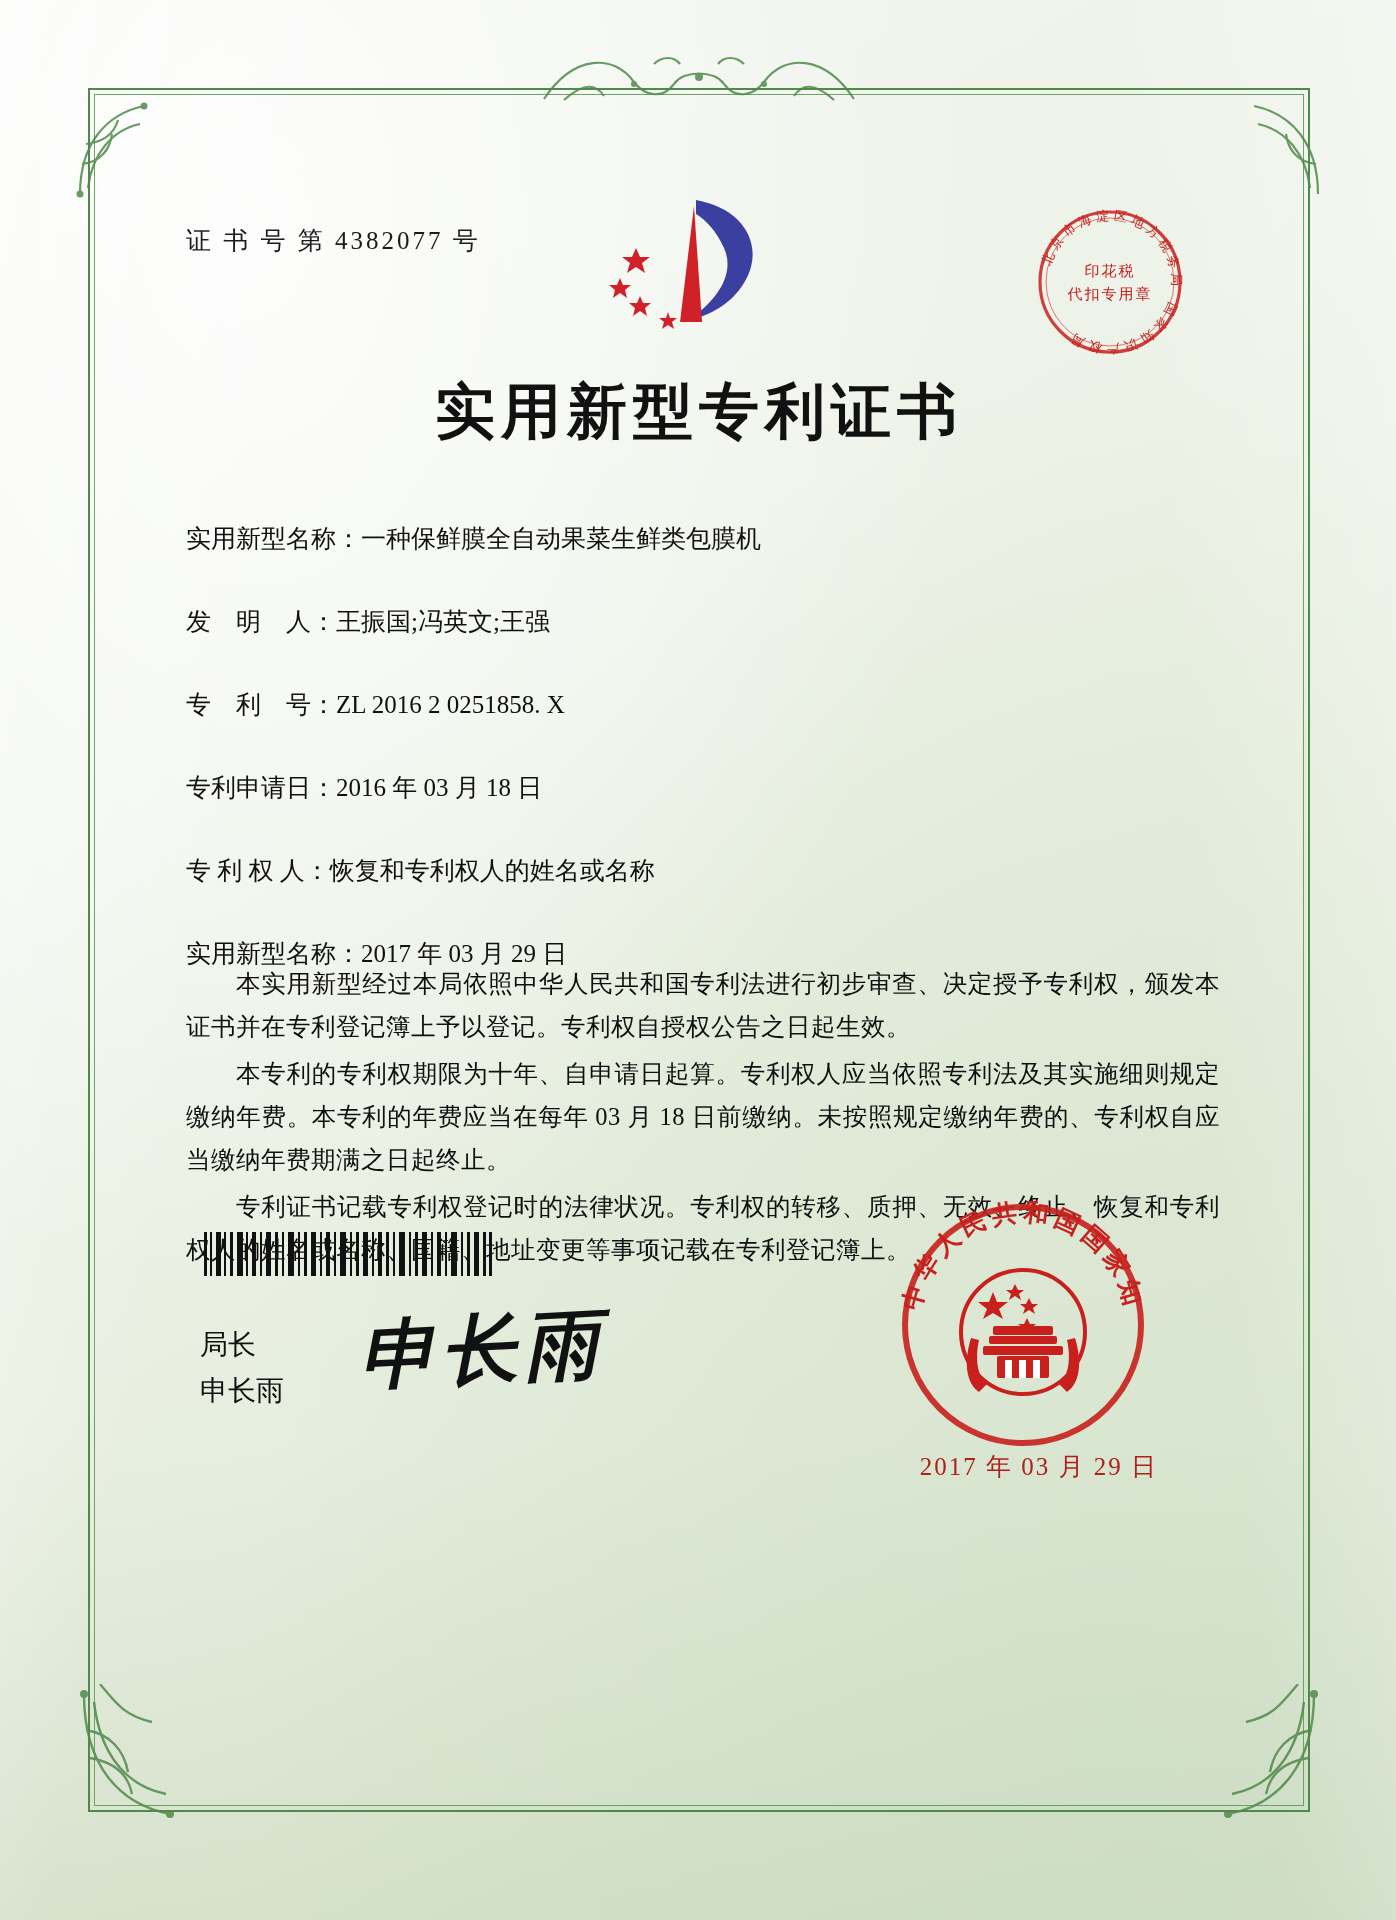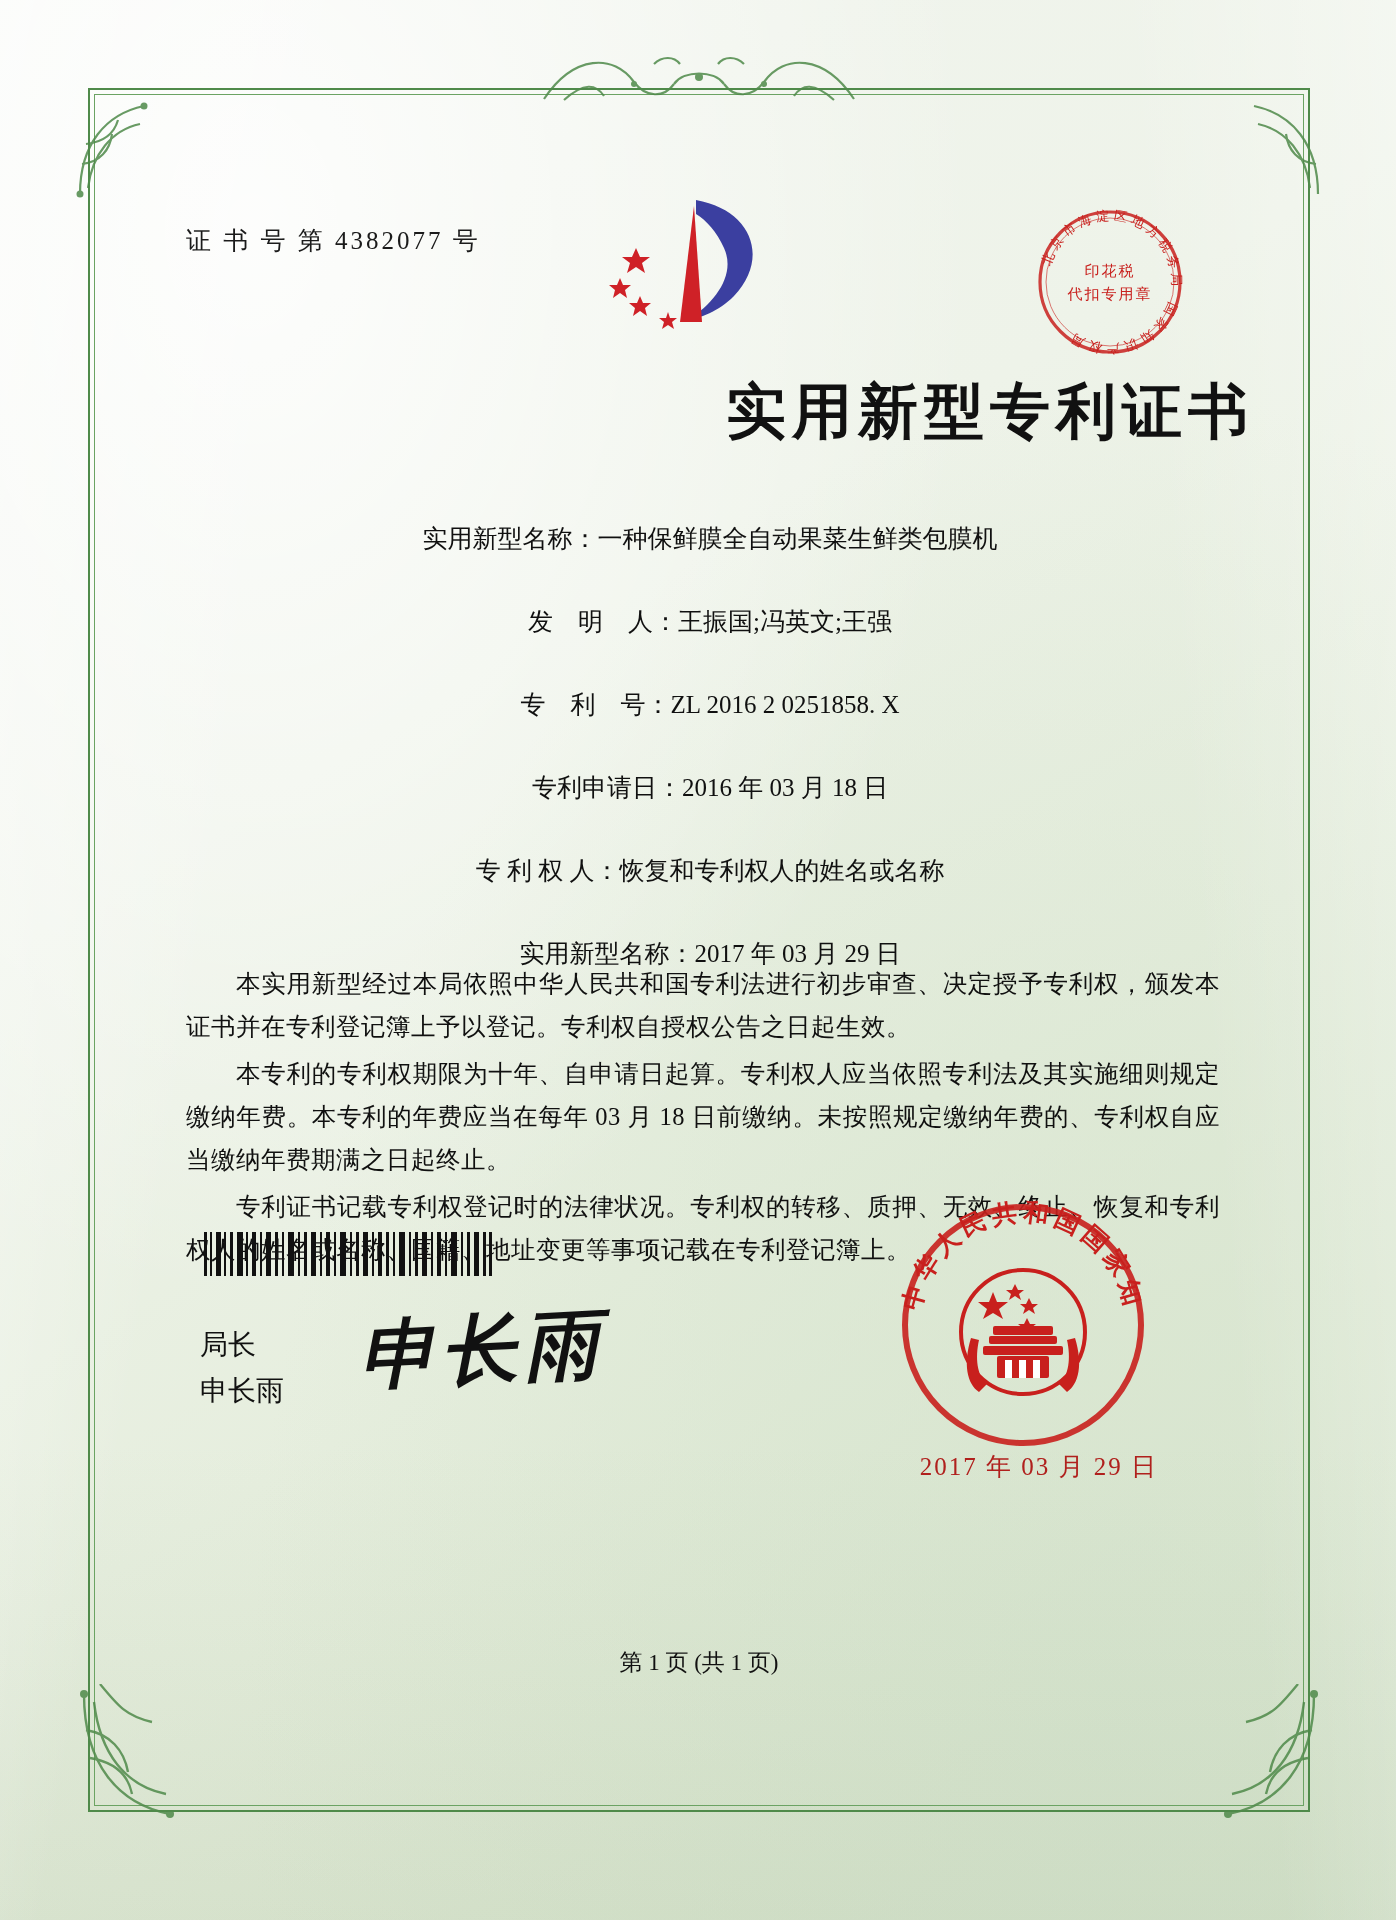--- a/index.html
+++ b/index.html
@@ -48,29 +48,29 @@
   .cert-no{
     position:absolute;left:42px;top:92px;
     font-size:25px;letter-spacing:3px;color:#1b1b1b;
   }
 
   
   .logo{position:absolute;left:50%;top:60px;transform:translateX(-50%);width:230px;height:150px;}
 
   .main-title{
     position:absolute;left:0;right:0;top:240px;
-    text-align:right;
+    text-align:center;
     font-family:Liberation Serif, serif;
     font-weight:bold;
     font-size:60px;letter-spacing:6px;color:#111;
   }
 
   .fields{position:absolute;left:42px;top:390px;right:20px;}
   .field{
-    font-size:25px;color:#101010;margin-bottom:50px;white-space:nowrap;text-align:center;
+    font-size:25px;color:#101010;margin-bottom:50px;white-space:nowrap;
   }
   .field .lbl{display:inline-block;}
   .field .val{display:inline-block;}
 
   .para-wrap{position:absolute;left:42px;right:34px;top:830px;}
   .para{
     font-size:24.5px;line-height:43px;color:#101010;text-align:justify;
     text-indent:50px;margin:0 0 4px 0;letter-spacing:.5px;font-family:Liberation Serif, serif;
   }
 
@@ -342,17 +342,16 @@
               </g>
               <path d="M-52 -2 C-60 24, -56 44, -44 52 L-36 44 C-46 36, -48 18, -44 0 Z"></path>
               <path d="M52 -2 C60 24, 56 44, 44 52 L36 44 C46 36, 48 18, 44 0 Z"></path>
             </g>
           </g>
         </svg>
       </div>
 
       <div class="seal-date">2017 年 03 月 29 日</div>
 
-      <div class="footer">第 1 页 (共 1 页)</div>
 
     </div>
   </div>
 </div>
 
 </body></html>

